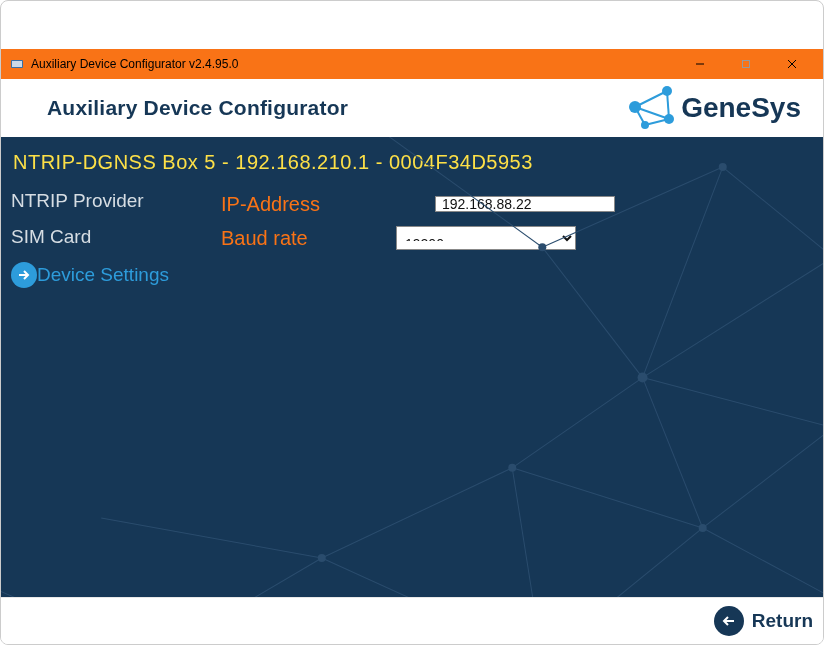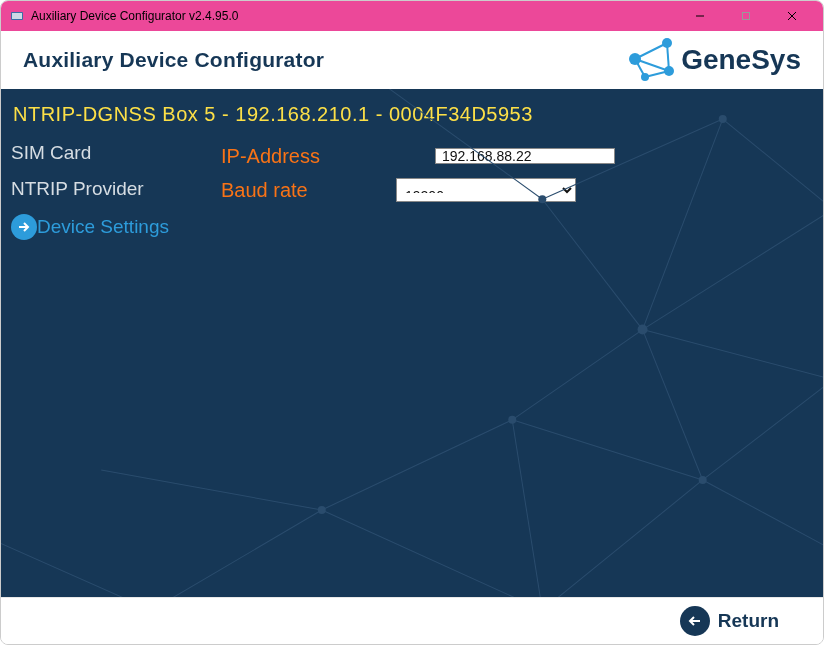--- a/index.html
+++ b/index.html
@@ -20,21 +20,22 @@
       flex-direction: column;
       background: #fff;
     }
     .titlebar {
       height: 30px;
       display: flex;
       align-items: center;
       padding: 0 8px;
       font-size: 12px;
       color: #000;
-      background: #ec4899;
+      background: #f97316;
+      margin-top: 48px;
     }
     .titlebar-icon {
       width: 16px;
       height: 16px;
       margin-right: 6px;
       display: inline-flex;
       align-items: center;
       justify-content: center;
     }
     .titlebar-controls {
@@ -51,20 +52,21 @@
       font-size: 14px;
       color: #000;
       cursor: default;
     }
     .header-app {
       height: 58px;
       display: flex;
       align-items: center;
       padding: 0 22px;
       background: #fff;
+      margin-left: 24px;
     }
     .app-title {
       font-size: 21px;
       font-weight: 700;
       color: #163756;
       letter-spacing: 0.2px;
     }
     .logo {
       margin-left: auto;
       display: flex;
@@ -158,21 +160,21 @@
       padding: 8px 4px;
       font-family: inherit;
       color: #111;
     }
     .footer {
       height: 47px;
       background: #fff;
       display: flex;
       align-items: center;
       justify-content: flex-end;
-      padding: 0 44px;
+      padding: 0 10px;
       border-top: 1px solid #e8e8e8;
     }
     .return-btn {
       display: flex;
       align-items: center;
       gap: 8px;
       cursor: pointer;
     }
     .return-circle {
       width: 30px;
@@ -270,22 +272,22 @@
         <circle cx="510" cy="330" r="4"></circle>
           <circle cx="700" cy="390" r="4"></circle>
           <circle cx="320" cy="420" r="4"></circle>
       </g>
     </svg>
 
     <div class="breadcrumb">NTRIP-DGNSS Box 5 - 192.168.210.1 - 0004F34D5953</div>
 
     <div class="content">
       <div class="sidebar">
+        <div class="sidebar-item">NTRIP Provider</div>
         <div class="sidebar-item">SIM Card</div>
-        <div class="sidebar-item">NTRIP Provider</div>
         <div class="sidebar-item active">
           <span class="arrow-circle">
             <svg width="16" height="16" viewBox="0 0 16 16">
                 <line x1="3" y1="8" x2="12" y2="8" stroke="#fff" stroke-width="2"></line>
                 <polyline points="8,4 12,8 8,12" fill="none" stroke="#fff" stroke-width="2"></polyline>
               </svg>
           </span>
           <span>Device Settings</span>
         </div>
       </div>

